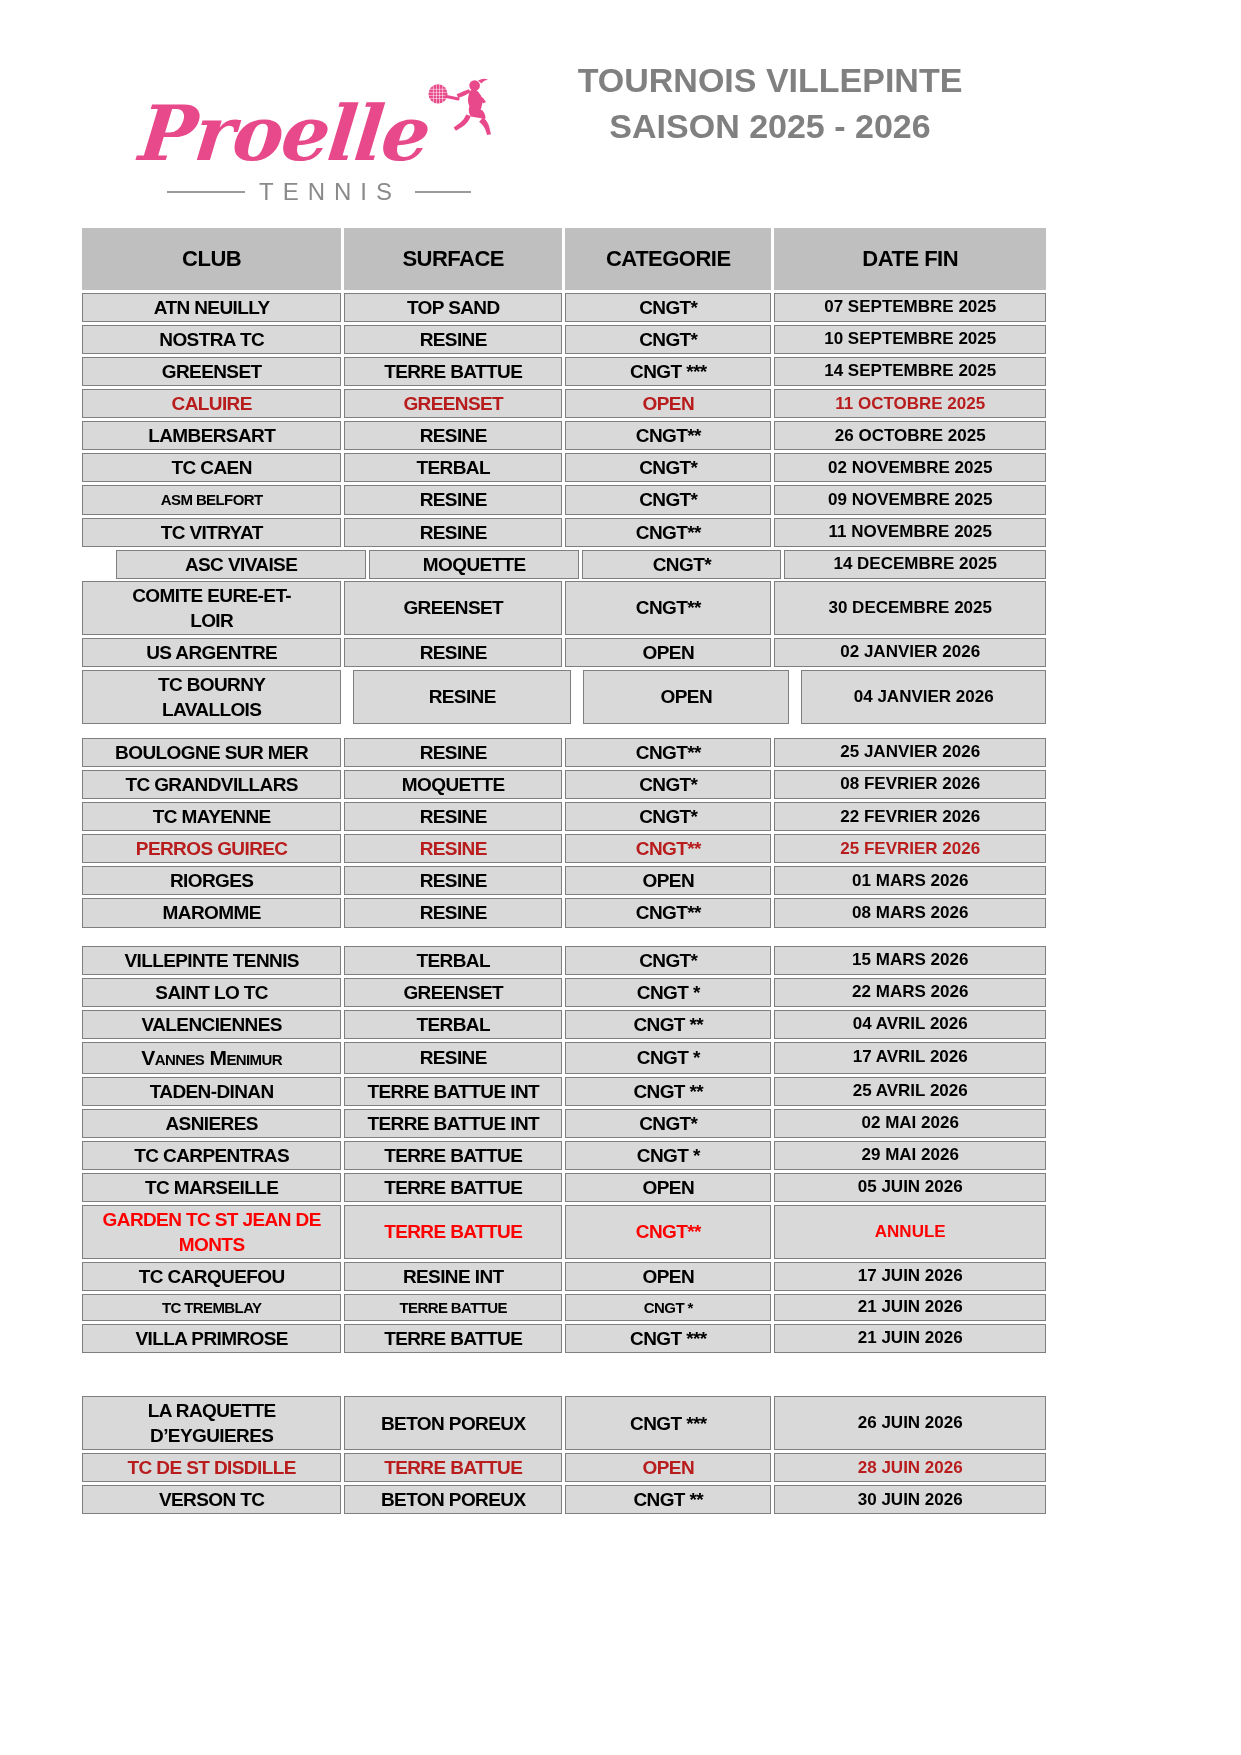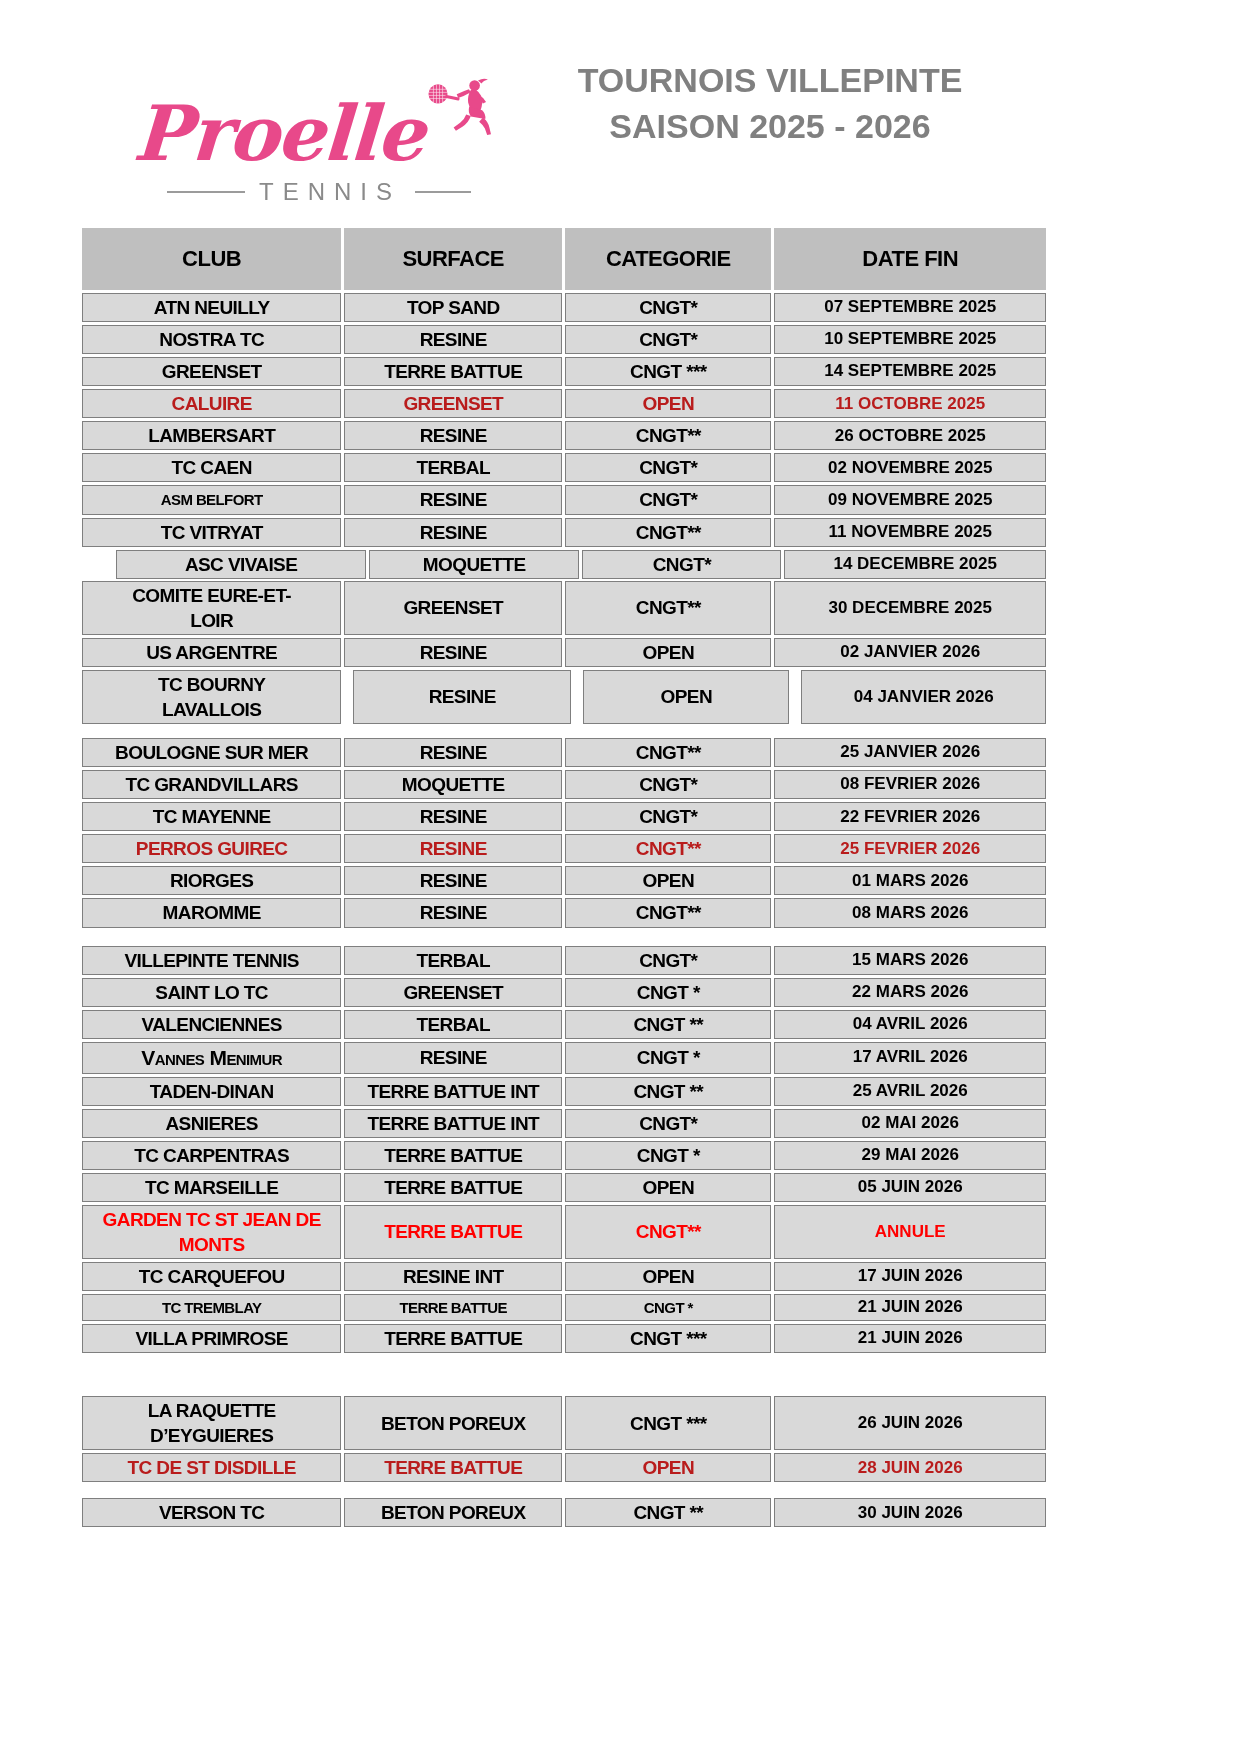--- a/index.html
+++ b/index.html
@@ -569,21 +569,21 @@
     <div class="cell surface">
       <span class="cell-text">BETON POREUX</span>
     </div>
     <div class="cell categorie">
       <span class="cell-text">CNGT ***</span>
     </div>
     <div class="cell date">
       <span class="cell-text">26 JUIN 2026</span>
     </div>
   </div>
-      <div class="trow style-blue" style="margin-bottom:16px;border-radius:8px;">
+      <div class="trow style-blue" style="margin-bottom:3px;border-radius:8px;">
     <div class="cell club">
       <span class="cell-text">TC DE ST DISDILLE</span>
     </div>
     <div class="cell surface">
       <span class="cell-text">TERRE BATTUE</span>
     </div>
     <div class="cell categorie">
       <span class="cell-text">OPEN</span>
     </div>
     <div class="cell date">

